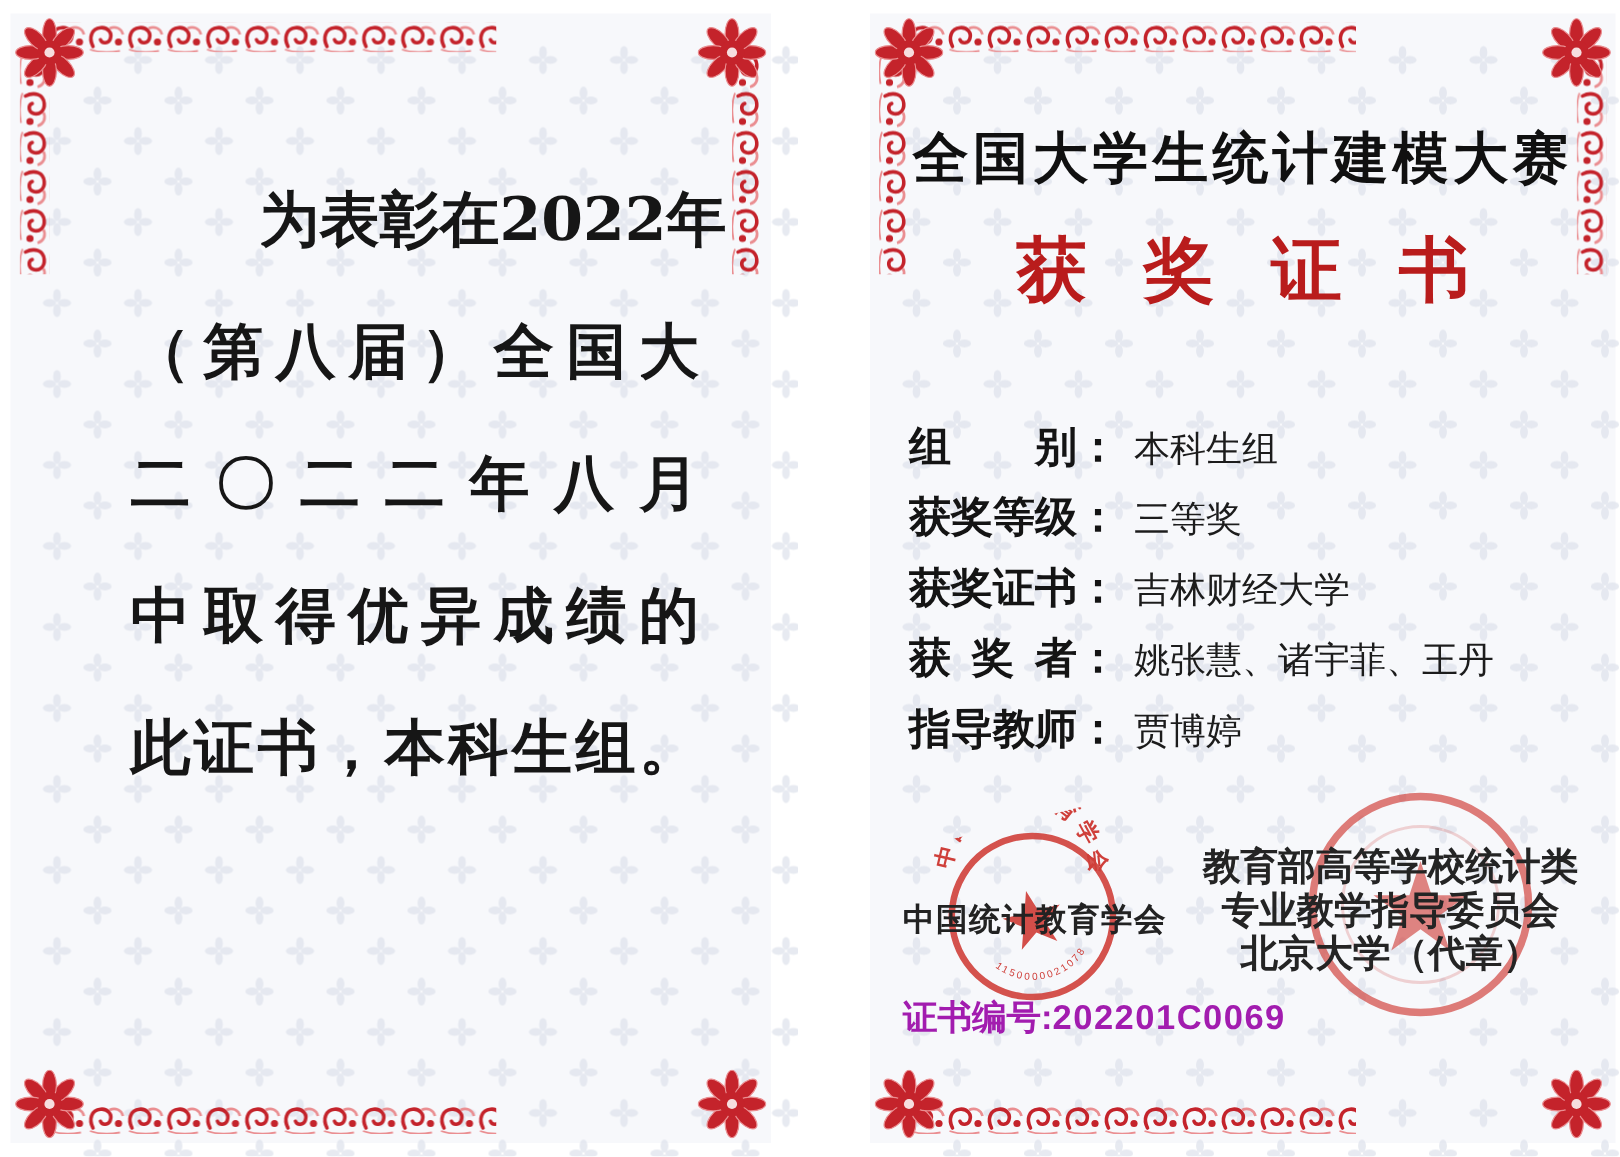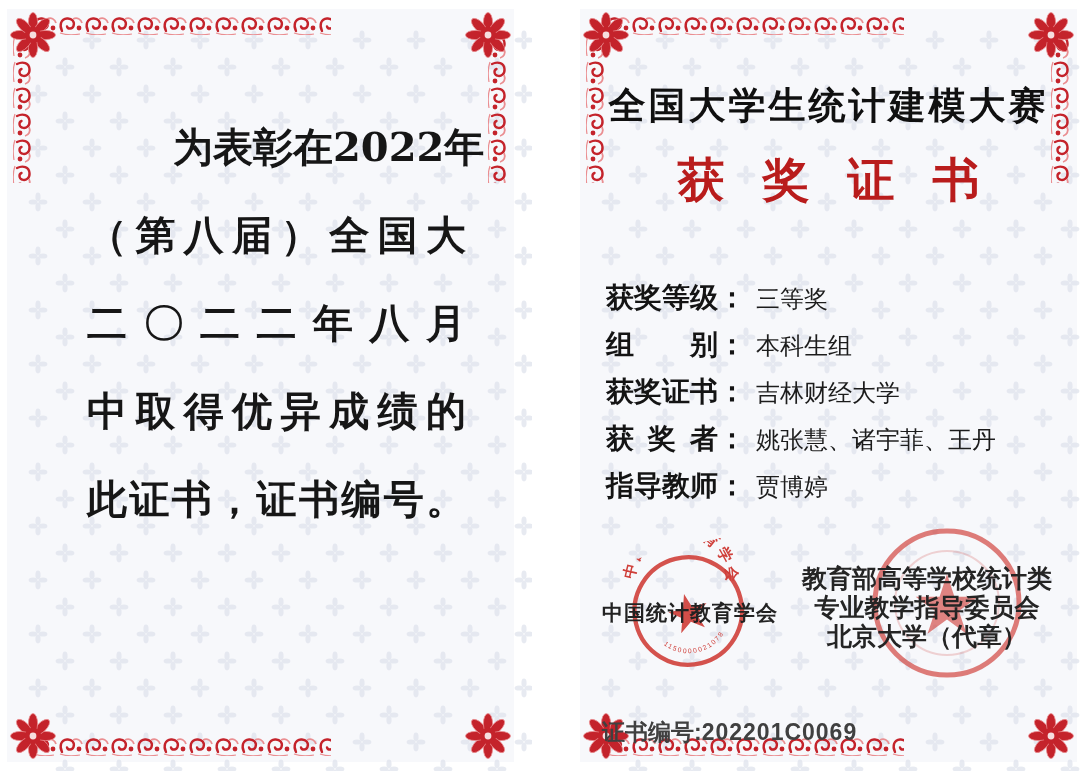--- a/index.html
+++ b/index.html
@@ -45,21 +45,21 @@
   .f-value{font-size:24px;font-weight:500;color:#1c1c1c;margin-left:10px;padding-top:2px;}
 
   .issuer-left{position:absolute;left:22px;top:590px;font-size:21px;font-weight:600;color:#222;
                letter-spacing:1px;z-index:6;}
   .issuer-right{position:absolute;left:217px;top:555px;width:260px;text-align:center;z-index:6;
                font-size:25px;line-height:29px;font-weight:600;color:#242424;}
   .seal{position:absolute;z-index:5;mix-blend-mode:multiply;}
   .seal-left{left:46px;top:539px;width:124px;height:124px;transform:rotate(-14deg);}
   .seal-right{left:285px;top:512px;width:164px;height:164px;opacity:.85;}
 
-  .cert-no{position:absolute;left:22px;top:708px;font-size:23px;font-weight:700;color:#404040;z-index:6;}
+  .cert-no{position:absolute;left:22px;top:654px;font-size:23px;font-weight:700;color:#a21caf;z-index:6;}
   .cert-no .num{letter-spacing:1px;}
 </style>
 </head>
 <body>
 
 <svg width="0" height="0" style="position:absolute" aria-hidden="true">
   <defs>
     <g id="curlMotif">
       <path d="M5,16 C2,10 4,4 10,3.5 C15,3 18,7 16.5,11 C15.5,14 11,14.5 10,11.5" fill="none" stroke="#c4232b" stroke-width="2.4" stroke-linecap="round"></path>
       <path d="M16,4 C20,2 24,4 25,8" stroke="#ea8e91" stroke-width="1.8" fill="none"></path>
@@ -137,21 +137,21 @@
       </svg>
     <svg class="corner c-br" viewBox="0 0 46 46">
         <use href="#rosette"></use>
       </svg>
 
     <div class="citation">
       <div class="cal-line cal-indent">为表彰在2022年</div>
       <div class="cal-line">（第八届）全国大</div>
       <div class="cal-line">二〇二二年八月</div>
       <div class="cal-line">中取得优异成绩的</div>
-      <div class="cal-line">此证书，证书编号。</div>
+      <div class="cal-line">此证书，本科生组。</div>
     </div>
   </section>
 
   <section class="card card-right">
     <svg class="bgpat" width="100%" height="100%">
       <rect width="100%" height="100%" fill="url(#clover)"></rect>
     </svg>
     <svg class="edge b-top">
         <rect width="100%" height="100%" fill="url(#chainH)"></rect>
       </svg>
@@ -176,26 +176,26 @@
     <svg class="corner c-br" viewBox="0 0 46 46">
         <use href="#rosette"></use>
       </svg>
 
     <div class="r-content">
       <h1 class="r-title">全国大学生统计建模大赛</h1>
       <h2 class="r-subtitle">获奖证书</h2>
 
       <div class="fields">
         <div class="field-row">
+          <span class="f-label">组　　别：</span>
+          <span class="f-value">本科生组</span>
+        </div>
+        <div class="field-row">
           <span class="f-label">获奖等级：</span>
           <span class="f-value">三等奖</span>
-        </div>
-        <div class="field-row">
-          <span class="f-label">组　　别：</span>
-          <span class="f-value">本科生组</span>
         </div>
         <div class="field-row">
           <span class="f-label">获奖证书：</span>
           <span class="f-value">吉林财经大学</span>
         </div>
         <div class="field-row">
           <span class="f-label">获 奖 者：</span>
           <span class="f-value">姚张慧、诸宇菲、王丹</span>
         </div>
         <div class="field-row">

